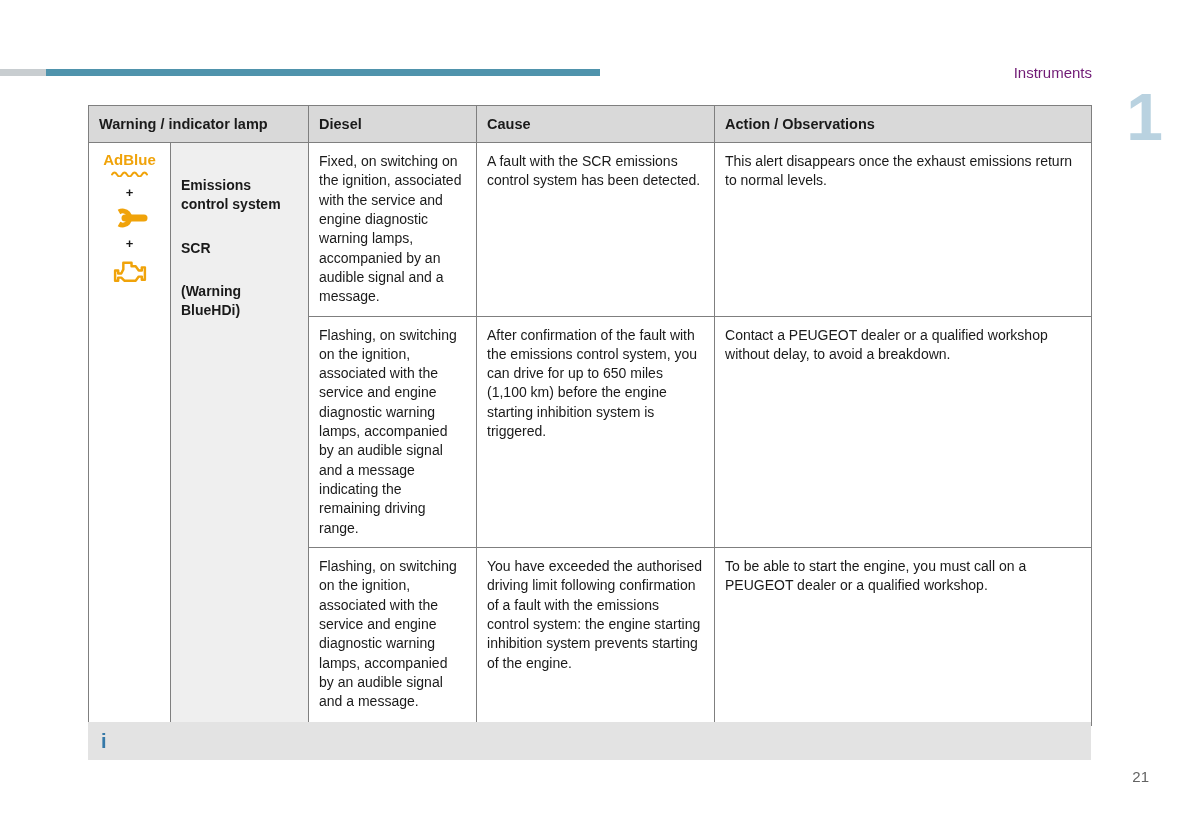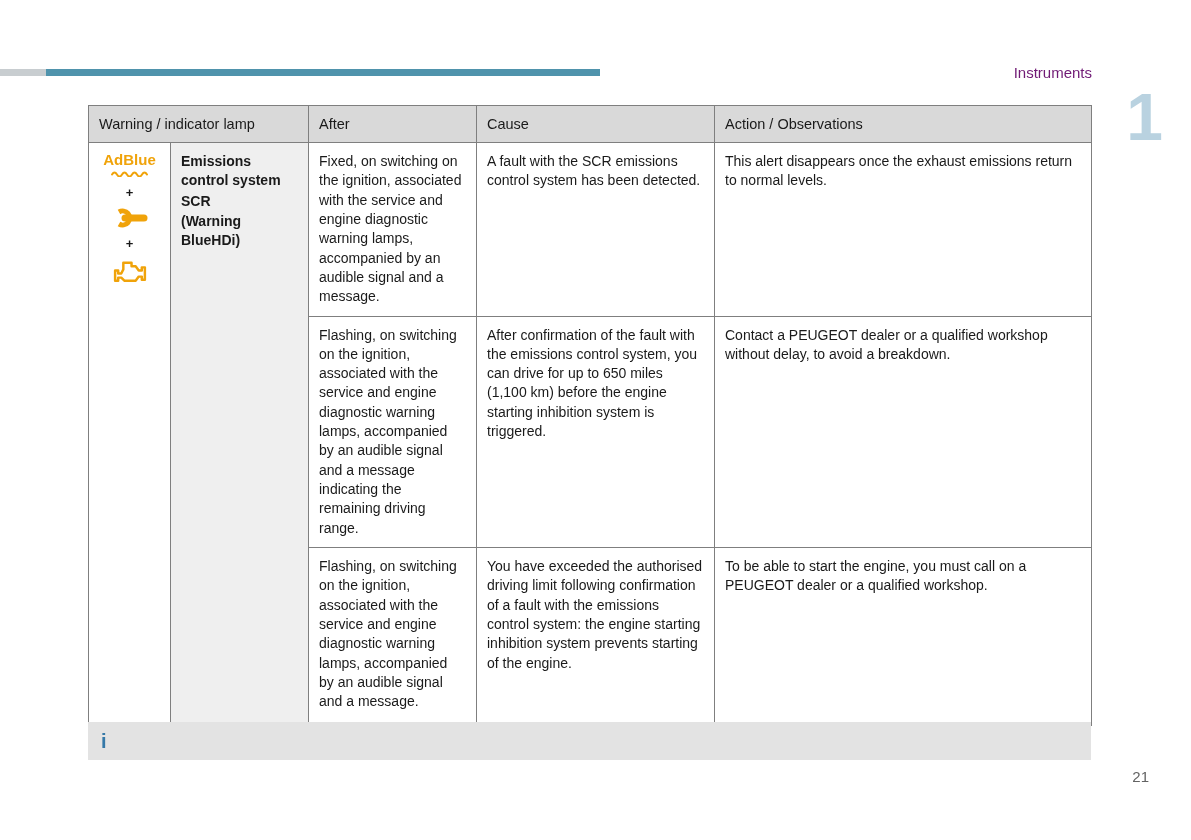--- a/index.html
+++ b/index.html
@@ -44,28 +44,28 @@
     padding: 9px 10px;
     font-size: 14px;
     line-height: 1.38;
   }
   .warn-table thead th {
     background: #d9d9d9;
     height: 37px;
     vertical-align: middle;
     padding: 4px 10px;
     font-size: 14.5px;
-    font-weight: normal;
+    font-weight: bold;
   }
   .desc-cell {
     background: #efefef;
     font-weight: bold;
     font-size: 14.5px;
   }
-  .desc-cell div { margin-bottom: 1px; }
+  .desc-cell div { margin-bottom: 1px; margin-top: 24px; }
   .icon-cell { text-align: center; padding-top: 16px; }
   .icon-stack {
     display: flex; flex-direction: column; align-items: center; gap: 9px;
   }
   .adblue-logo {
     color: #f0a30a; font-weight: bold; font-size: 15px; line-height: 1.1;
     display: flex; flex-direction: column; align-items: center;
   }
   .plus { font-size: 13px; font-weight: bold; color: #1a1a1a; line-height: 1; }
 
@@ -98,21 +98,21 @@
     <colgroup>
       <col style="width:82px">
       <col style="width:138px">
       <col style="width:168px">
       <col style="width:238px">
       <col style="width:377px">
     </colgroup>
     <thead>
       <tr>
         <th colspan="2">Warning / indicator lamp</th>
-        <th>After</th>
+        <th>Diesel</th>
         <th>Cause</th>
         <th>Action / Observations</th>
       </tr>
     </thead>
     <tbody>
       <tr style="height:155px">
         <td rowspan="3" class="icon-cell">
           <div class="icon-stack">
             <span class="adblue-logo">
               <span>AdBlue</span>

